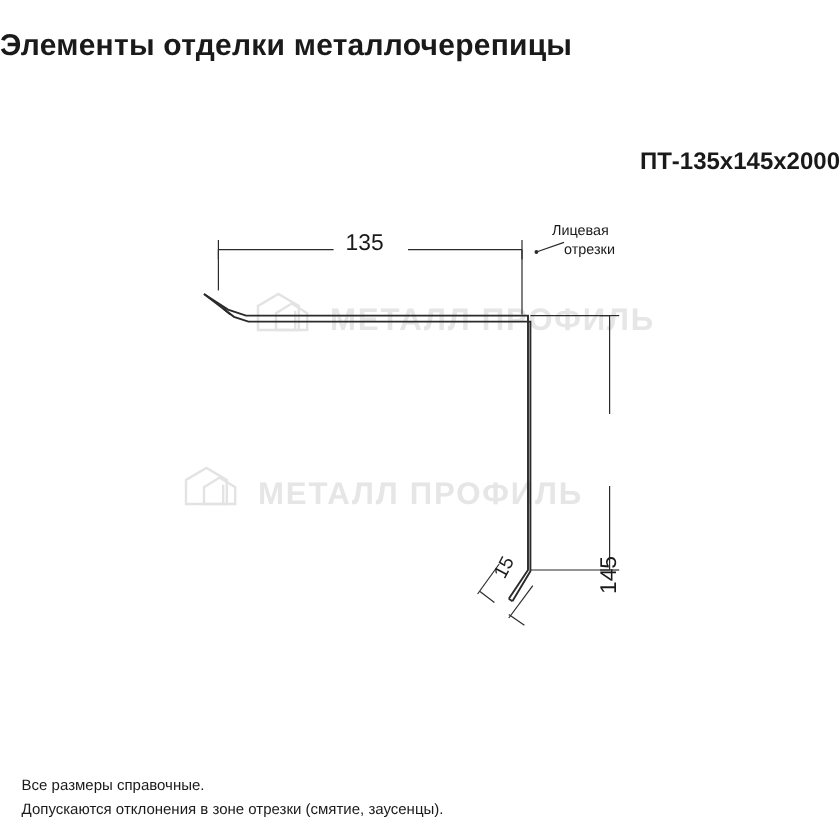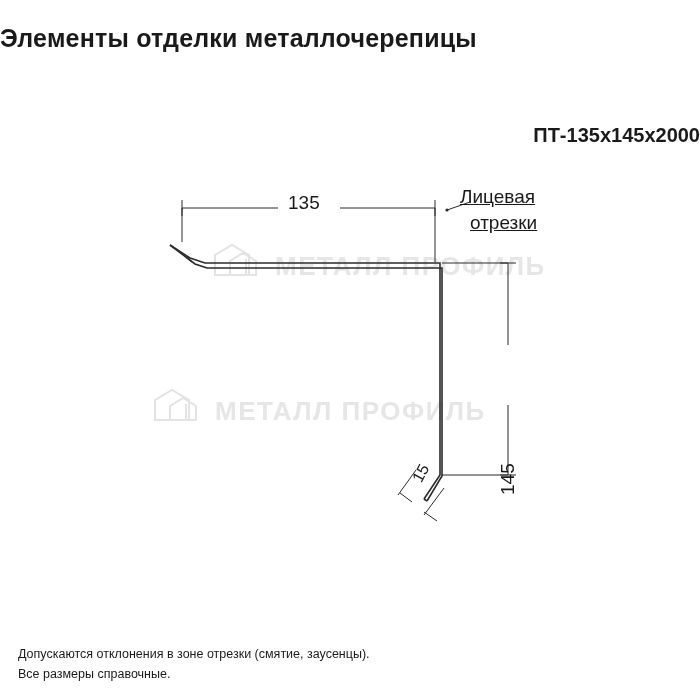--- a/index.html
+++ b/index.html
@@ -92,24 +92,23 @@
   .lbl-15 {
     left: 409px;
     top: 327px;
     font-size: 16px;
     transform: rotate(-62deg);
     transform-origin: left top;
   }
   .lbl-face {
     left: 460px;
     top: 34px;
-    font-size: 19px;
+    font-size: 12px;
     line-height: 1.35;
     color: #1a1a1a;
-    text-decoration: underline;
   }
   .lbl-face .l2 { display: block; padding-left: 10px; }
 </style>
 </head>
 <body>
 
 <div class="page">
 
   <div class="title">Элементы отделки металлочерепицы</div>
   <div class="code">ПТ-135х145х2000</div>
@@ -178,17 +177,17 @@
     <span class="lbl lbl-135">135</span>
     <span class="lbl lbl-145">145</span>
     <span class="lbl lbl-15">15</span>
     <span class="lbl lbl-face">
       <span>Лицевая</span>
       <span class="l2">отрезки</span>
     </span>
   </div>
 
   <div class="footer">
+    <div>Все размеры справочные.</div>
     <div>Допускаются отклонения в зоне отрезки (смятие, заусенцы).</div>
-    <div>Все размеры справочные.</div>
   </div>
 
 </div>
 
 </body></html>

